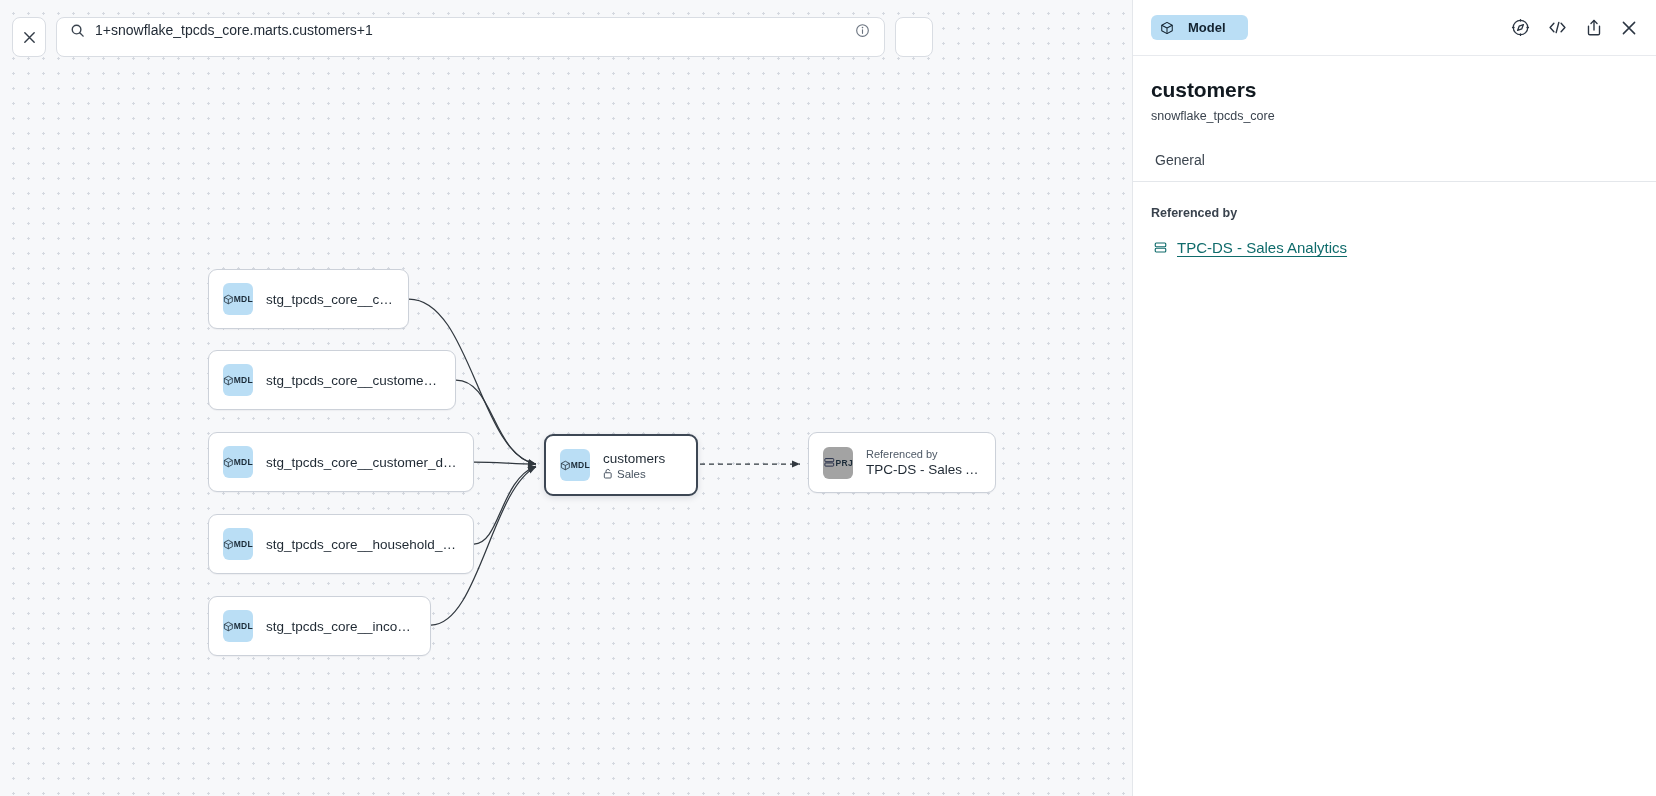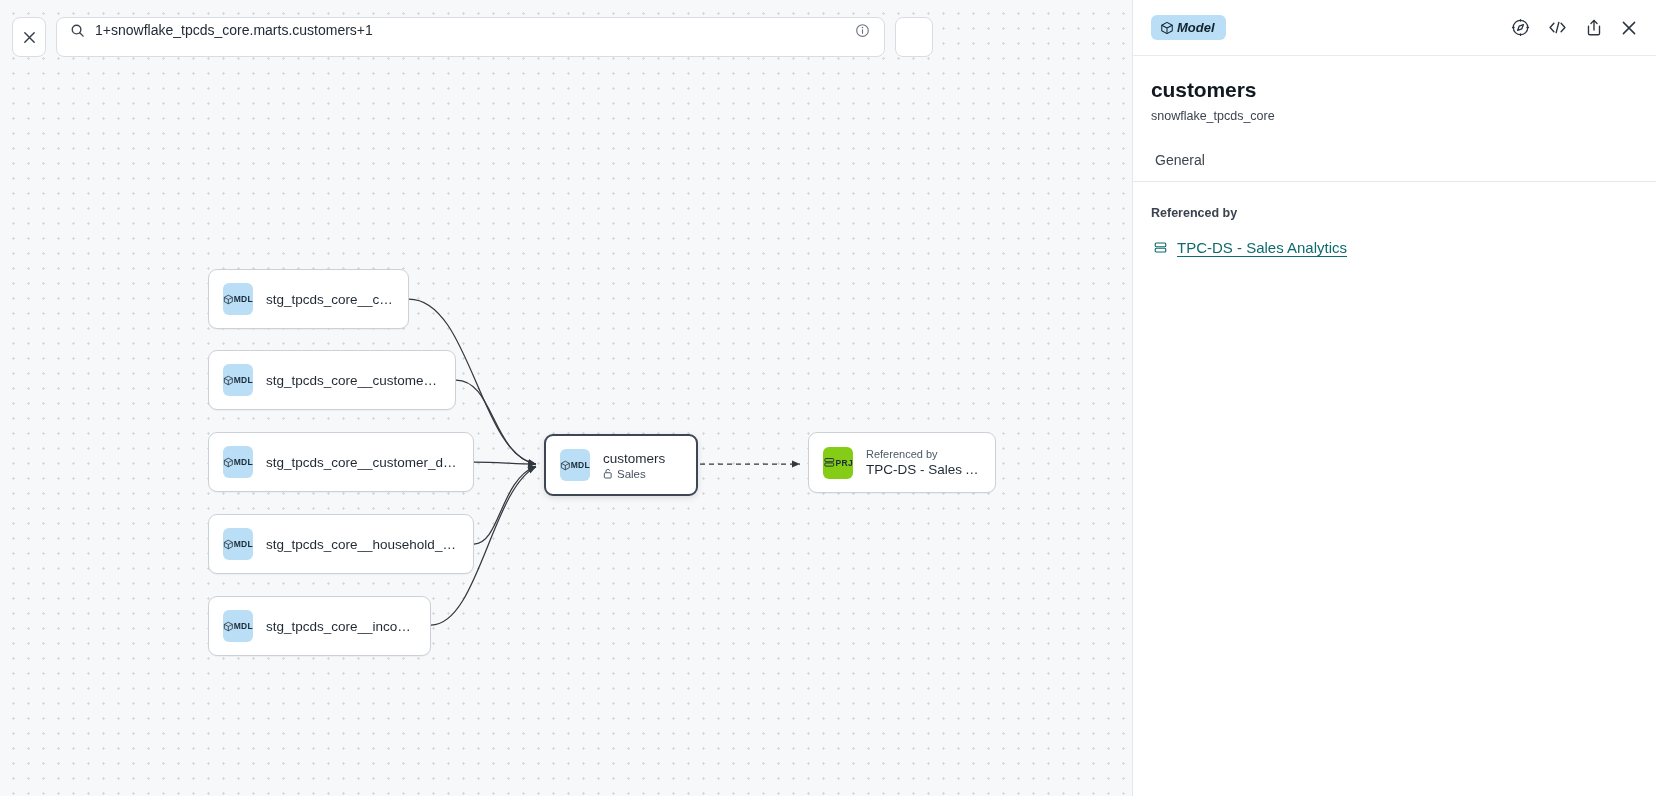--- a/index.html
+++ b/index.html
@@ -113,21 +113,21 @@
     border-radius: 6px;
     background: #badef5;
     color: #1b2b38;
     display: flex;
     flex-direction: row;
     align-items: center;
     justify-content: center;
     gap: 0px;
     flex: 0 0 auto;
   }
-  .node-badge.prj { background: #84cc16; }
+  .node-badge.prj { background: #a3a3a3; }
   .node-badge .badge-text {
     font-size: 8.5px;
     font-weight: 700;
     letter-spacing: .3px;
     line-height: 9px;
     margin-top: 1px;
   }
 
   .node-text { min-width: 0; overflow: hidden; }
   .node-title {
@@ -177,28 +177,27 @@
     flex: 0 0 56px;
     display: flex;
     align-items: center;
     padding: 0 18px 0 18px;
     border-bottom: 1px solid #e8eaee;
   }
 
   #type-chip {
     display: inline-flex;
     align-items: center;
-    gap: 3px;
+    gap: 14px;
     background: #badef5;
     color: #12222f;
     border-radius: 6px;
-    padding: 5px 11px 5px 9px;
+    padding: 5px 22px 5px 9px;
     font-size: 13px;
     font-weight: 600;
-    font-style: italic;
   }
 
   #panel-actions {
     margin-left: auto;
     display: flex;
     align-items: center;
     gap: 17px;
   }
   .panel-action { cursor: pointer; color: #2b3542; display: block; }
 

